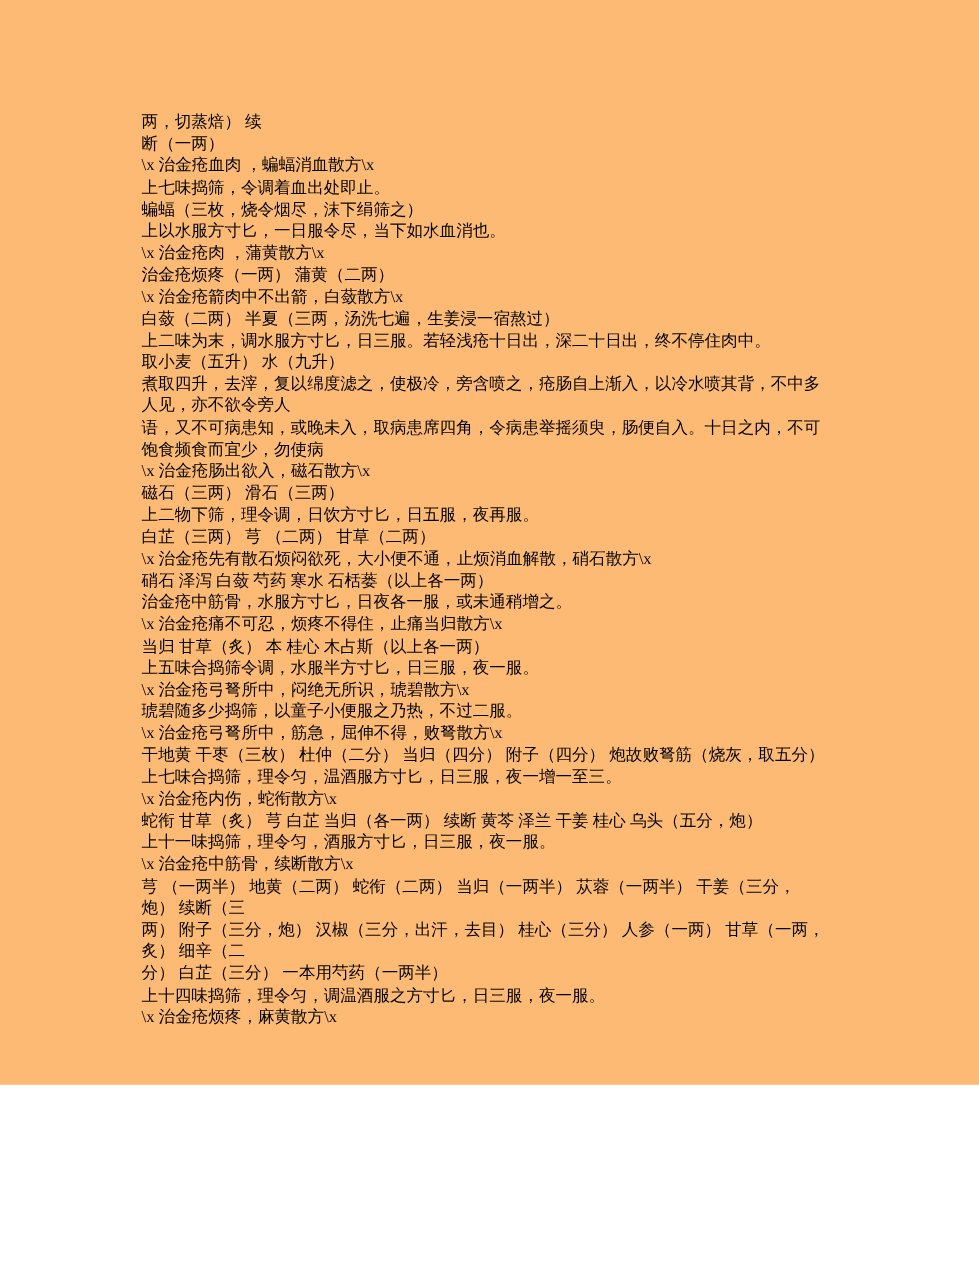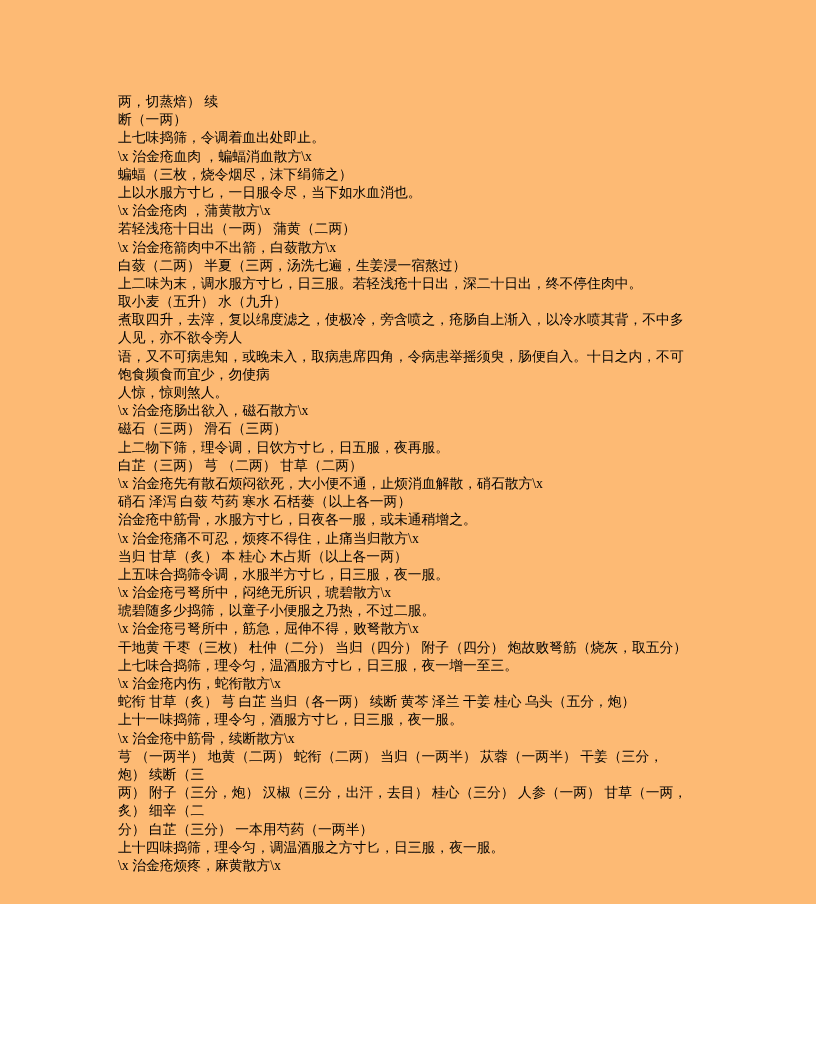--- a/index.html
+++ b/index.html
@@ -36,35 +36,34 @@
       height: 18.2px;
     }
   </style>
 </head>
 <body>
 
 <div class="page">
   <div class="text-block">
     <div class="line">两，切蒸焙） 续</div>
     <div class="line">断（一两）</div>
+    <div class="line">\x 治金疮血肉 ，蝙蝠消血散方\x</div>
     <div class="line">上七味捣筛，令调着血出处即止。</div>
-    <div class="line">\x 治金疮血肉 ，蝙蝠消血散方\x</div>
     <div class="line">蝙蝠（三枚，烧令烟尽，沫下绢筛之）</div>
     <div class="line">上以水服方寸匕，一日服令尽，当下如水血消也。</div>
     <div class="line">\x 治金疮肉 ，蒲黄散方\x</div>
-    <div class="line">若轻浅疮十日出（一两） 蒲黄（二两）</div>
+    <div class="line">治金疮烦疼（一两） 蒲黄（二两）</div>
     <div class="line">\x 治金疮箭肉中不出箭，白蔹散方\x</div>
     <div class="line">白蔹（二两） 半夏（三两，汤洗七遍，生姜浸一宿熬过）</div>
     <div class="line">上二味为末，调水服方寸匕，日三服。若轻浅疮十日出，深二十日出，终不停住肉中。</div>
     <div class="line">取小麦（五升） 水（九升）</div>
     <div class="line">煮取四升，去滓，复以绵度滤之，使极冷，旁含喷之，疮肠自上渐入，以冷水喷其背，不中多</div>
     <div class="line">人见，亦不欲令旁人</div>
     <div class="line">语，又不可病患知，或晚未入，取病患席四角，令病患举摇须臾，肠便自入。十日之内，不可</div>
     <div class="line">饱食频食而宜少，勿使病</div>
-    <div class="line">人惊，惊则煞人。</div>
     <div class="line">\x 治金疮肠出欲入，磁石散方\x</div>
     <div class="line">磁石（三两） 滑石（三两）</div>
     <div class="line">上二物下筛，理令调，日饮方寸匕，日五服，夜再服。</div>
     <div class="line">白芷（三两） 芎 （二两） 甘草（二两）</div>
     <div class="line">\x 治金疮先有散石烦闷欲死，大小便不通，止烦消血解散，硝石散方\x</div>
     <div class="line">硝石 泽泻 白蔹 芍药 寒水 石栝蒌（以上各一两）</div>
     <div class="line">治金疮中筋骨，水服方寸匕，日夜各一服，或未通稍增之。</div>
     <div class="line">\x 治金疮痛不可忍，烦疼不得住，止痛当归散方\x</div>
     <div class="line">当归 甘草（炙） 本 桂心 木占斯（以上各一两）</div>
     <div class="line">上五味合捣筛令调，水服半方寸匕，日三服，夜一服。</div>

